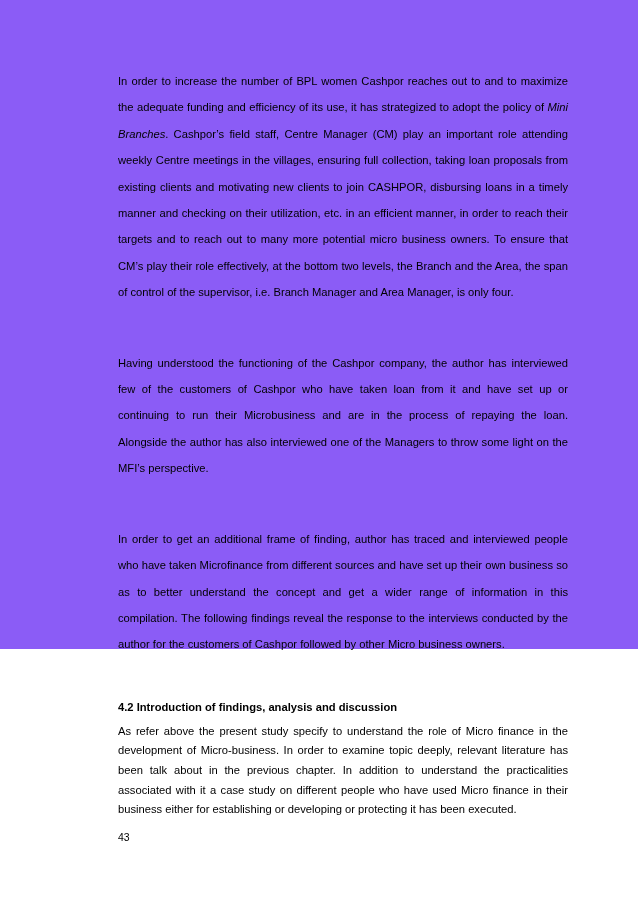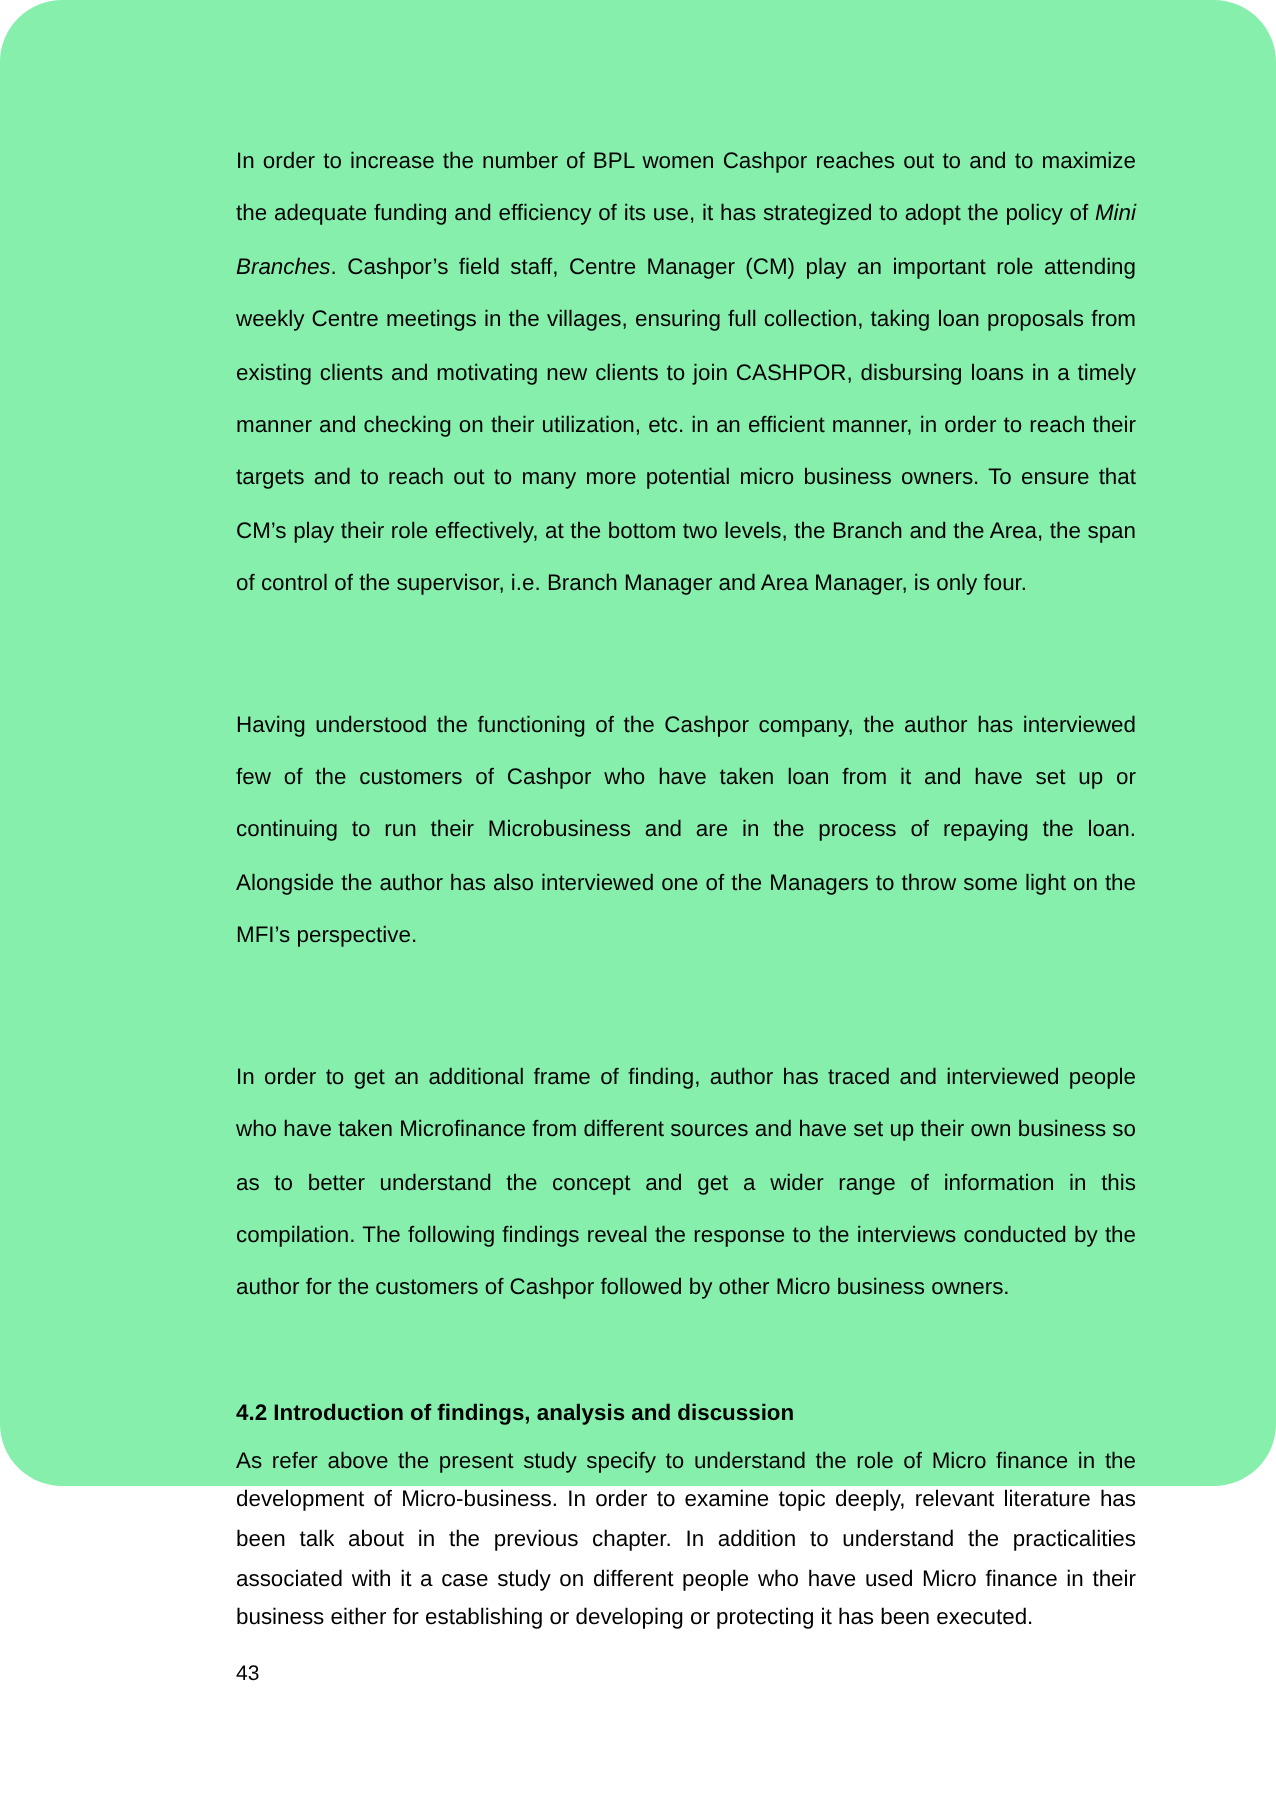--- a/index.html
+++ b/index.html
@@ -10,24 +10,23 @@
   body {
     width: 638px;
     height: 903px;
     font-family: "Liberation Sans", sans-serif;
     color: #000000;
     overflow: hidden;
   }
   .page {
     position: relative;
     width: 638px;
-    height: 743px;
-    background: #86efac;
+    height: 649px;
+    background: #8b5cf6;
     box-sizing: border-box;
-    border-radius: 31px;
   }
   .content {
     position: absolute;
     left: 118px;
     top: 68px;
     width: 450px;
   }
   p.body-para {
     margin: 0 0 0 0;
     font-size: 11.2px;

